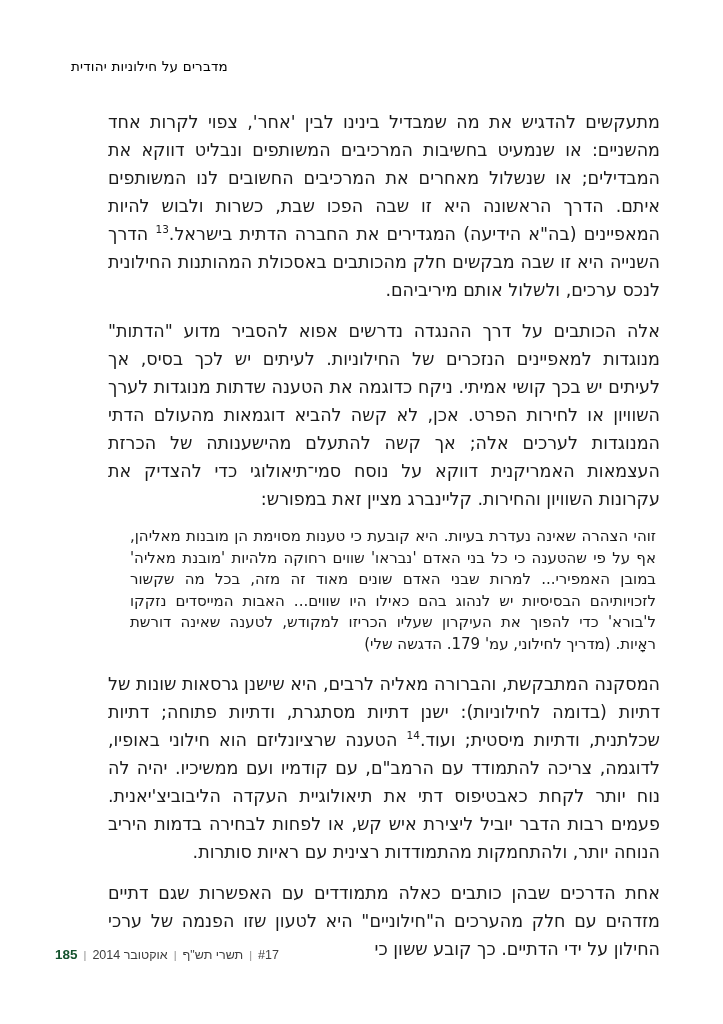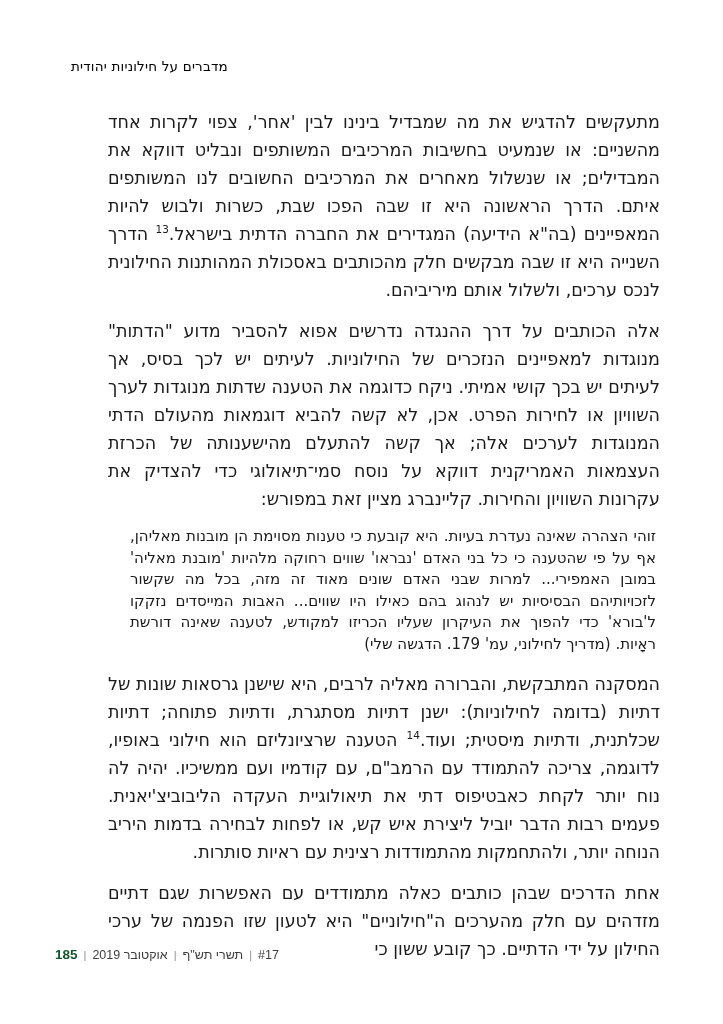--- a/index.html
+++ b/index.html
@@ -78,16 +78,16 @@
 
   <main class="text-block" id="content">
       <p class="paragraph"><span>מתעקשים להדגיש את מה שמבדיל בינינו לבין 'אחר', צפוי לקרות אחד מהשניים: או שנמעיט בחשיבות המרכיבים המשותפים ונבליט דווקא את המבדילים; או שנשלול מאחרים את המרכיבים החשובים לנו המשותפים איתם. הדרך הראשונה היא זו שבה הפכו שבת, כשרות ולבוש להיות המאפיינים (בה"א הידיעה) המגדירים את החברה הדתית בישראל.</span><sup class="fnref">13</sup><span> הדרך השנייה היא זו שבה מבקשים חלק מהכותבים באסכולת המהותנות החילונית לנכס ערכים, ולשלול אותם מיריביהם.</span></p>
       <p class="paragraph"><span>אלה הכותבים על דרך ההנגדה נדרשים אפוא להסביר מדוע "הדתות" מנוגדות למאפיינים הנזכרים של החילוניות. לעיתים יש לכך בסיס, אך לעיתים יש בכך קושי אמיתי. ניקח כדוגמה את הטענה שדתות מנוגדות לערך השוויון או לחירות הפרט. אכן, לא קשה להביא דוגמאות מהעולם הדתי המנוגדות לערכים אלה; אך קשה להתעלם מהישענותה של הכרזת העצמאות האמריקנית דווקא על נוסח סמי־תיאולוגי כדי להצדיק את עקרונות השוויון והחירות. קליינברג מציין זאת במפורש:</span></p>
       <blockquote class="quote"><span>זוהי הצהרה שאינה נעדרת בעיות. היא קובעת כי טענות מסוימת הן מובנות מאליהן, אף על </span><span class="b">פי שהטענה כי כל בני האדם 'נבראו' שווים רחוקה מלהיות 'מובנת מאליה' במובן האמפירי...</span><span> למרות שבני האדם שונים מאוד זה מזה, בכל מה שקשור לזכויותיהם הבסיסיות יש לנהוג בהם כאילו היו שווים... האבות המייסדים נזקקו ל'בורא' כדי להפוך את העיקרון שעליו הכריזו למקודש, לטענה שאינה דורשת ראָיות. (</span><span class="b">מדריך לחילוני</span><span>, עמ' 179. הדגשה שלי)</span></blockquote>
       <p class="paragraph"><span>המסקנה המתבקשת, והברורה מאליה לרבים, היא שישנן גרסאות שונות של דתיות (בדומה לחילוניות): ישנן דתיות מסתגרת, ודתיות פתוחה; דתיות שכלתנית, ודתיות מיסטית; ועוד.</span><sup class="fnref">14</sup><span> הטענה שרציונליזם הוא חילוני באופיו, לדוגמה, צריכה להתמודד עם הרמב"ם, עם קודמיו ועם ממשיכיו. יהיה לה נוח יותר לקחת כאבטיפוס דתי את תיאולוגיית העקדה הליבוביצ'יאנית. פעמים רבות הדבר יוביל ליצירת איש קש, או לפחות לבחירה בדמות היריב הנוחה יותר, ולהתחמקות מהתמודדות רצינית עם ראיות סותרות.</span></p>
       <p class="paragraph"><span>אחת הדרכים שבהן כותבים כאלה מתמודדים עם האפשרות שגם דתיים מזדהים עם חלק מהערכים ה"חילוניים" היא לטעון שזו הפנמה של ערכי החילון על ידי הדתיים. כך קובע ששון כי</span></p>
     </main>
 
   <div class="page-footer">
-    <span>#17</span><span class="sep">|</span><span>תשרי תש"ף</span><span class="sep">|</span><span>אוקטובר 2019</span><span class="sep">|</span><span class="pagenum">185</span>
+    <span>#17</span><span class="sep">|</span><span>תשרי תש"ף</span><span class="sep">|</span><span>אוקטובר 2014</span><span class="sep">|</span><span class="pagenum">185</span>
   </div>
 
 </div>
 
 </body></html>

